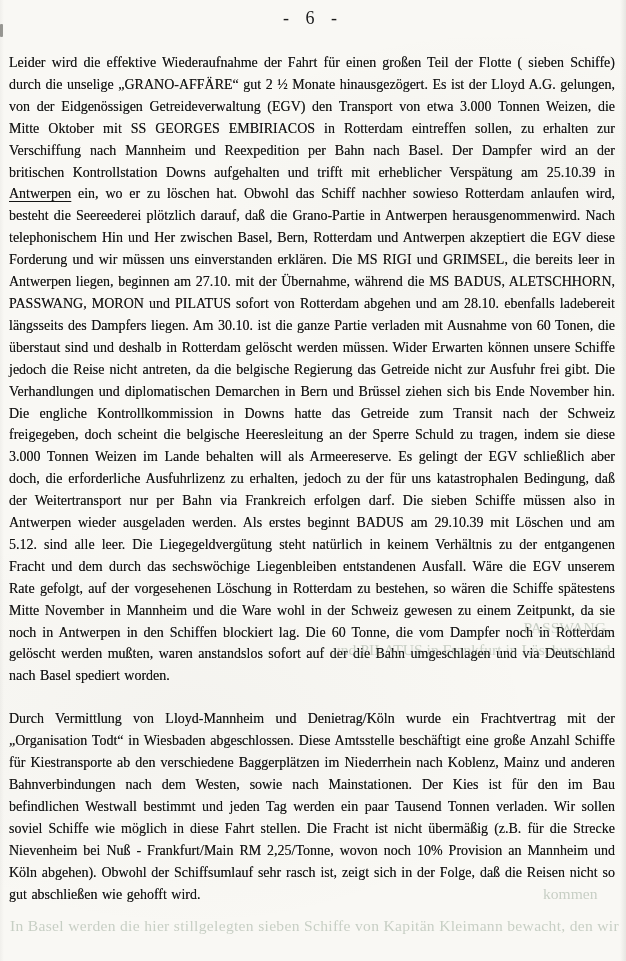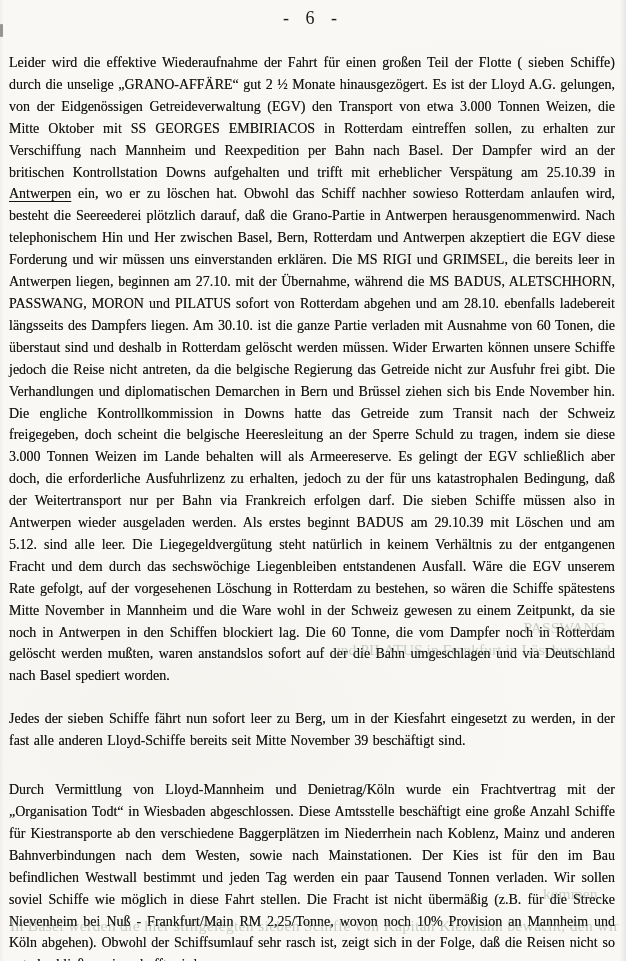--- a/index.html
+++ b/index.html
@@ -80,21 +80,20 @@
 </head>
 <body>
 
 <div class="page">
   <div class="speck"></div>
 
   <div class="page-number">-  6 -</div>
 
   <div class="body-text">
     <p class="para"><span>Leider wird die effektive Wiederaufnahme der Fahrt für einen großen Teil der Flotte ( sieben Schiffe) durch die unselige „GRANO-AFFÄRE“ gut 2 ½ Monate hinausgezögert. Es ist der Lloyd A.G. gelungen, von der Eidgenössigen Getreideverwaltung (EGV) den Transport von etwa 3.000 Tonnen Weizen, die Mitte Oktober mit SS GEORGES EMBIRIACOS in Rotterdam eintreffen sollen, zu erhalten zur Verschiffung nach Mannheim und Reexpedition per Bahn nach Basel. Der Dampfer wird an der britischen Kontrollstation Downs aufgehalten und trifft mit erheblicher Verspätung am 25.10.39 in </span><span class="u">Antwerpen</span><span> ein, wo er zu löschen hat. Obwohl das Schiff nachher sowieso Rotterdam anlaufen wird, besteht die Seereederei plötzlich darauf, daß die Grano-Partie in Antwerpen herausgenommenwird. Nach telephonischem Hin und Her zwischen Basel, Bern, Rotterdam und Antwerpen akzeptiert die EGV diese Forderung und wir müssen uns einverstanden erklären. Die MS RIGI und GRIMSEL, die bereits leer in Antwerpen liegen, beginnen am 27.10. mit der Übernahme, während die MS BADUS, ALETSCHHORN, PASSWANG, MORON und PILATUS sofort von Rotterdam abgehen und am 28.10. ebenfalls ladebereit längsseits des Dampfers liegen. Am 30.10. ist die ganze Partie verladen mit Ausnahme von 60 Tonen, die überstaut sind und deshalb in Rotterdam gelöscht werden müssen. Wider Erwarten können unsere Schiffe jedoch die Reise nicht antreten, da die belgische Regierung das Getreide nicht zur Ausfuhr frei gibt. Die Verhandlungen und diplomatischen Demarchen in Bern und Brüssel ziehen sich bis Ende November hin. Die engliche Kontrollkommission in Downs hatte das Getreide zum Transit nach der Schweiz freigegeben, doch scheint die belgische Heeresleitung an der Sperre Schuld zu tragen, indem sie diese 3.000 Tonnen Weizen im Lande behalten will als Armeereserve. Es gelingt der EGV schließlich aber doch, die erforderliche Ausfuhrlizenz zu erhalten, jedoch zu der für uns katastrophalen Bedingung, daß der Weitertransport nur per Bahn via Frankreich erfolgen darf. Die sieben Schiffe müssen also in Antwerpen wieder ausgeladen werden. Als erstes beginnt BADUS am 29.10.39 mit Löschen und am 5.12. sind alle leer.  Die Liegegeldvergütung steht natürlich in keinem Verhältnis zu der entgangenen Fracht und dem durch das sechswöchige Liegenbleiben entstandenen Ausfall. Wäre die EGV unserem Rate gefolgt, auf der vorgesehenen Löschung in Rotterdam zu bestehen, so wären die Schiffe spätestens Mitte November in Mannheim und die Ware wohl in der Schweiz gewesen zu einem Zeitpunkt, da sie noch in Antwerpen in den Schiffen blockiert lag. Die 60 Tonne, die vom Dampfer noch in Rotterdam gelöscht werden mußten, waren anstandslos sofort auf der die Bahn umgeschlagen und via Deutschland nach Basel spediert worden.</span></p>
-    <p class="para gap-large"><span>Jedes der sieben Schiffe fährt nun sofort leer zu Berg, um in der Kiesfahrt eingesetzt zu werden, in der fast alle anderen Lloyd-Schiffe bereits seit Mitte November 39 beschäftigt sind.</span></p>
     <p class="para gap-large"><span>Durch Vermittlung von Lloyd-Mannheim und Denietrag/Köln wurde ein Frachtvertrag mit der „Organisation Todt“ in Wiesbaden abgeschlossen. Diese Amtsstelle beschäftigt eine große Anzahl Schiffe für Kiestransporte ab den verschiedene Baggerplätzen im Niederrhein nach Koblenz, Mainz und anderen Bahnverbindungen nach dem Westen, sowie nach Mainstationen. Der Kies ist für den im Bau befindlichen Westwall bestimmt und jeden Tag werden ein paar Tausend Tonnen verladen. Wir sollen soviel Schiffe wie möglich in diese Fahrt stellen. Die Fracht ist nicht übermäßig (z.B. für die Strecke Nievenheim bei Nuß - Frankfurt/Main RM 2,25/Tonne, wovon noch 10% Provision an Mannheim und Köln abgehen).  Obwohl der Schiffsumlauf sehr rasch ist, zeigt sich in der Folge, daß die Reisen nicht so gut abschließen wie gehofft wird.</span></p>
 
   </div>
 
   <div class="ghost ghost-0">PASSWANG,</div>
   <div class="ghost ghost-2">In Basel werden die hier stillgelegten sieben Schiffe von Kapitän Kleimann bewacht, den wir</div>
   <div class="ghost ghost-1">und PILATUS in Frankfurt in Löschung und</div>
   <div class="ghost ghost-3">kommen</div>
 </div>
 

